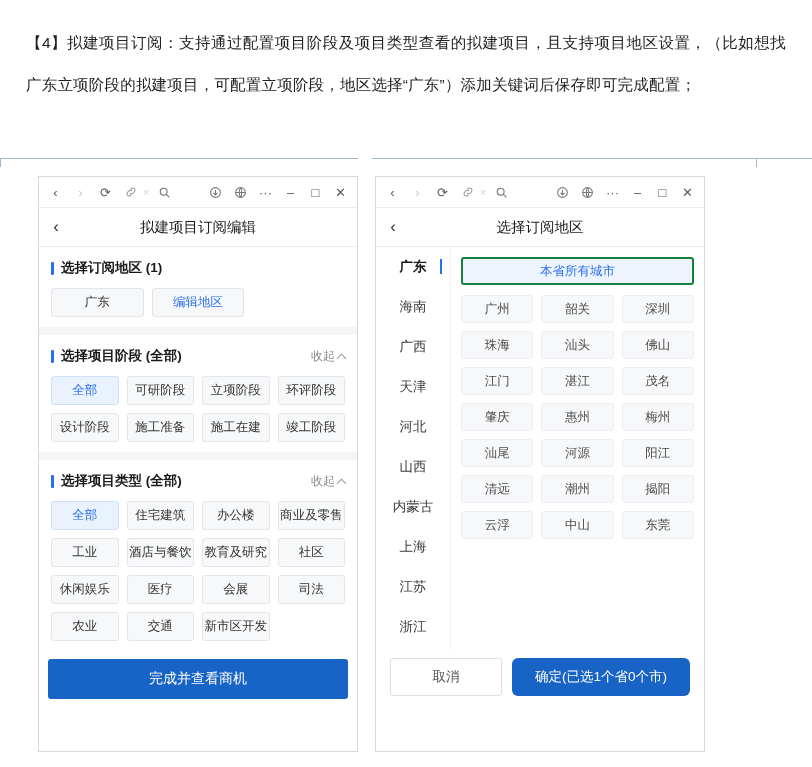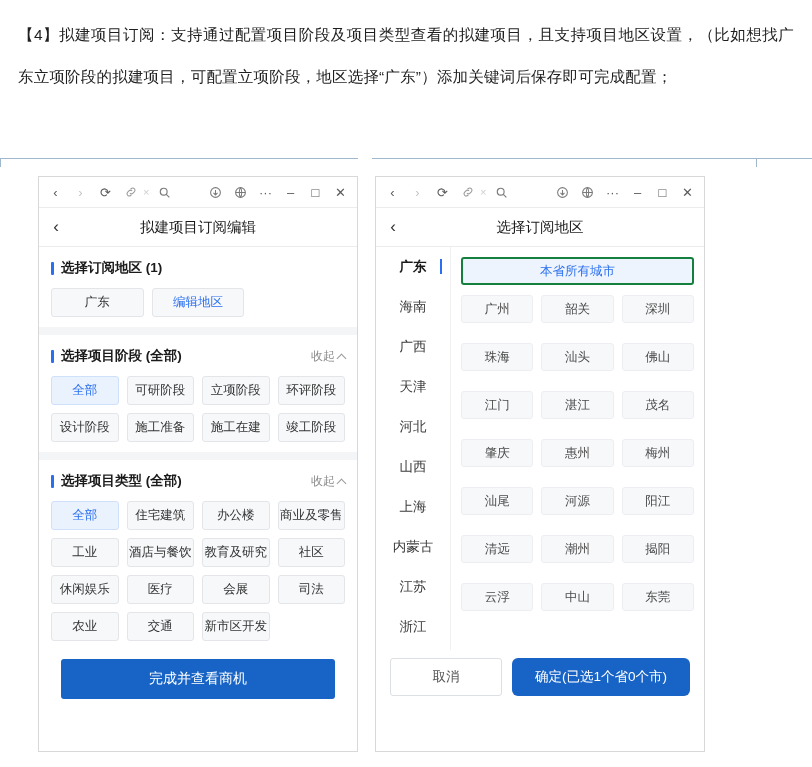--- a/index.html
+++ b/index.html
@@ -18,21 +18,21 @@
 
   
   .doc-text {
     padding: 14px 18px 0 18px;
     font-size: 15.5px;
     line-height: 42px;
     color: #1f1f1f;
     letter-spacing: 0.2px;
   }
   .doc-text p {
-    margin: 0;
+    margin: 8px;
     text-align: justify;
   }
 
   
   .rule-wrap {
     position: absolute;
     left: 0;
     top: 156px;
     width: 812px;
     height: 10px;
@@ -237,21 +237,21 @@
   .cta-wrap {
     position: absolute;
     left: 0; right: 0; bottom: 0;
     height: 50px;
     background: #fff;
     display: flex;
     align-items: center;
     justify-content: center;
   }
   .cta {
-    width: 274px;
+    width: 300px;
     height: 40px;
     background: #1763c6;
     color: #fff;
     border-radius: 3px;
     font-size: 14px;
     display: flex;
     align-items: center;
     justify-content: center;
   }
 
@@ -306,21 +306,21 @@
     display: flex;
     align-items: center;
     justify-content: center;
     width: 100%;
     box-sizing: border-box;
     margin-bottom: 10px;
   }
   .citygrid {
     display: grid;
     grid-template-columns: repeat(3, 1fr);
-    gap: 20px 8px;
+    gap: 8px 8px;
   }
   .city {
     height: 28px;
     border: 1px solid #eceef1;
     background: #f7f8fa;
     border-radius: 3px;
     font-size: 12.5px;
     color: #4a4a4a;
     display: flex;
     align-items: center;
@@ -540,22 +540,22 @@
   </div>
 
   <div class="rbody">
     <div class="prov-col">
       <div class="prov active">广东</div>
       <div class="prov">海南</div>
       <div class="prov">广西</div>
       <div class="prov">天津</div>
       <div class="prov">河北</div>
       <div class="prov">山西</div>
+      <div class="prov">内蒙古</div>
       <div class="prov">上海</div>
-      <div class="prov">内蒙古</div>
       <div class="prov">江苏</div>
       <div class="prov">浙江</div>
       <div class="prov">安徽</div>
     </div>
 
     <div class="city-col">
       <div class="allcity">本省所有城市</div>
       <div class="citygrid">
         <div class="city">广州</div>
         <div class="city">韶关</div>

